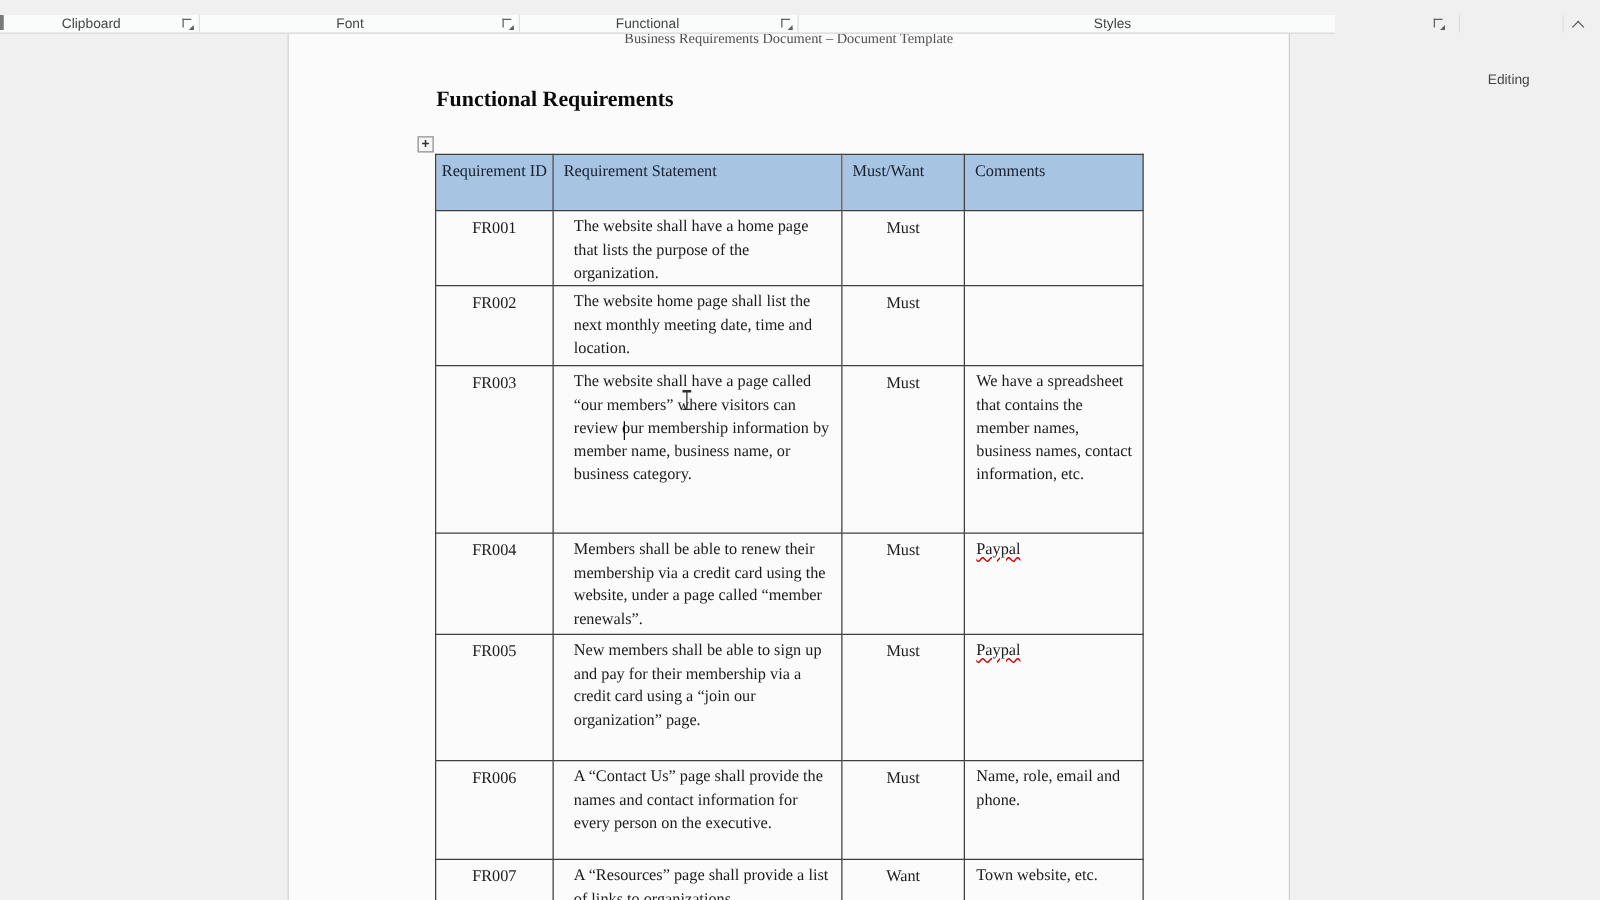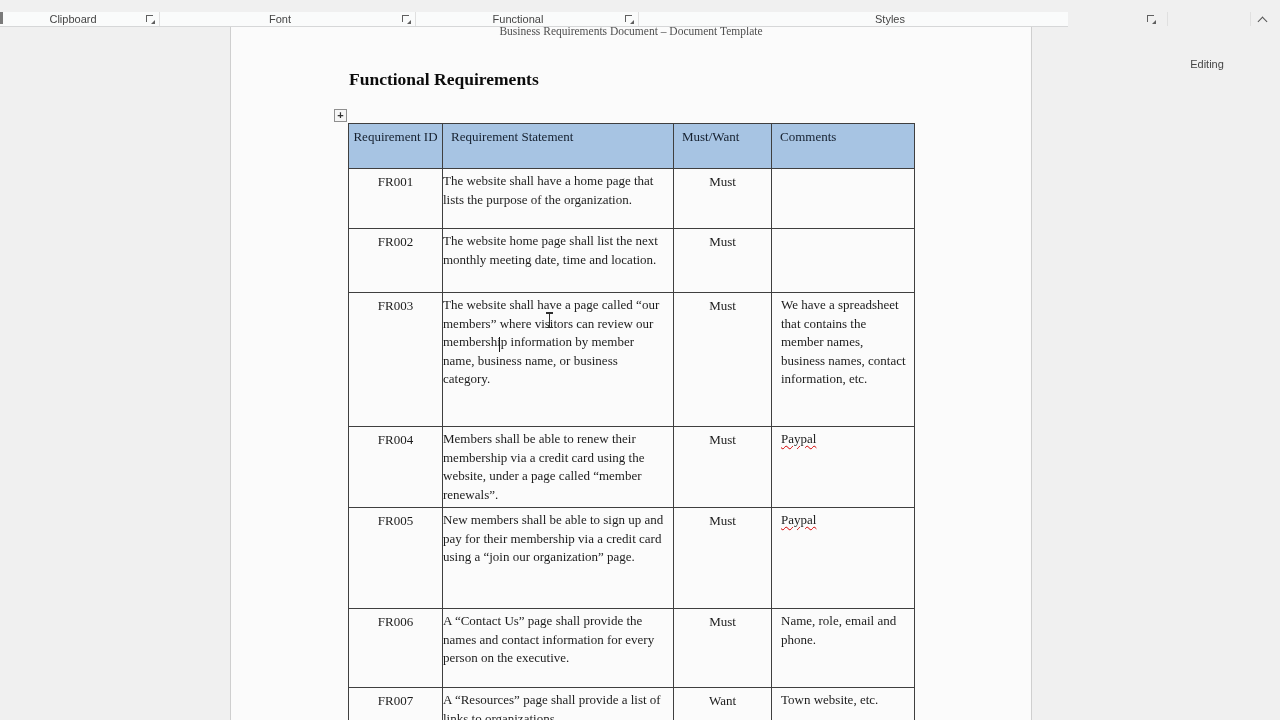--- a/index.html
+++ b/index.html
@@ -42,21 +42,21 @@
     font-weight:bold;}
 
   
   .req-table{position:absolute;left:117px;top:98px;width:566px;border-collapse:collapse;table-layout:fixed;
     font-family:"Liberation Serif",serif;font-size:13px;line-height:18.5px;color:#1c1c1c;}
   .req-table td,.req-table th{border:1px solid var(--table-border);vertical-align:top;overflow:hidden;}
   .req-table th{background:var(--table-header-bg);font-weight:normal;color:#15202f;
     padding:4px 6px 2px 8px;text-align:left;height:45px;}
   .req-table th.center{text-align:center;padding-left:2px;padding-right:2px;}
   .cell-id{text-align:center;padding-top:4px;}
-  .cell-statement{padding:3px 7px 0 0;}
+  .cell-statement{padding:3px 7px 0 16px;}
   .cell-mustwant{text-align:center;padding-top:4px;}
   .cell-comments{padding:3px 6px 0 9px;}
   .squiggle{text-decoration:underline;text-decoration-style:wavy;text-decoration-color:var(--spellcheck-red);
     text-decoration-thickness:1px;text-underline-offset:2px;}
 
   
   .caret{position:absolute;left:499px;top:337px;width:1px;height:15px;background:#111;z-index:40;}
   .ibeam{position:absolute;left:545px;top:312px;width:9px;height:16px;z-index:41;}
   .ibeam::before{content:"";position:absolute;top:0;left:1px;right:1px;height:1.5px;background:#2f2f2f;}
   .ibeam::after{content:"";position:absolute;bottom:0;left:1px;right:1px;height:1.5px;background:#2f2f2f;}

